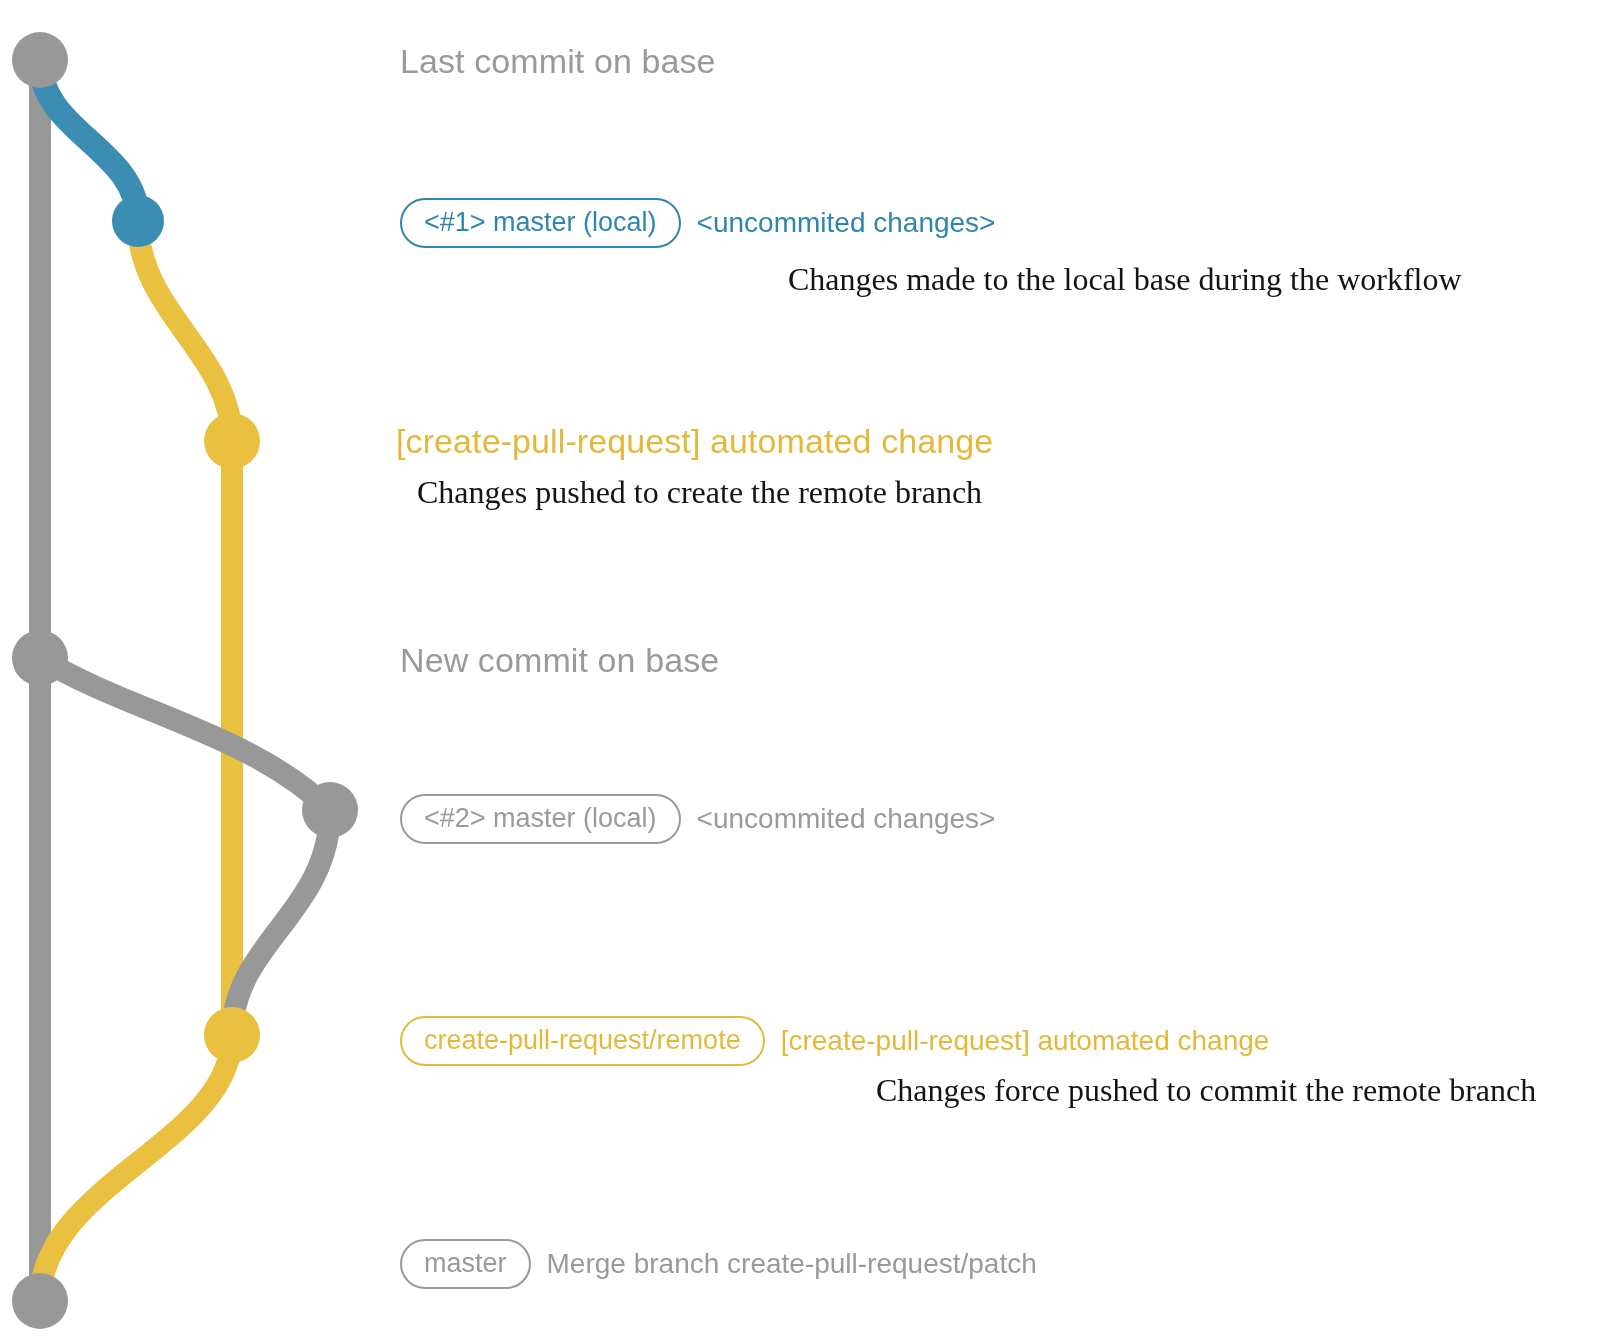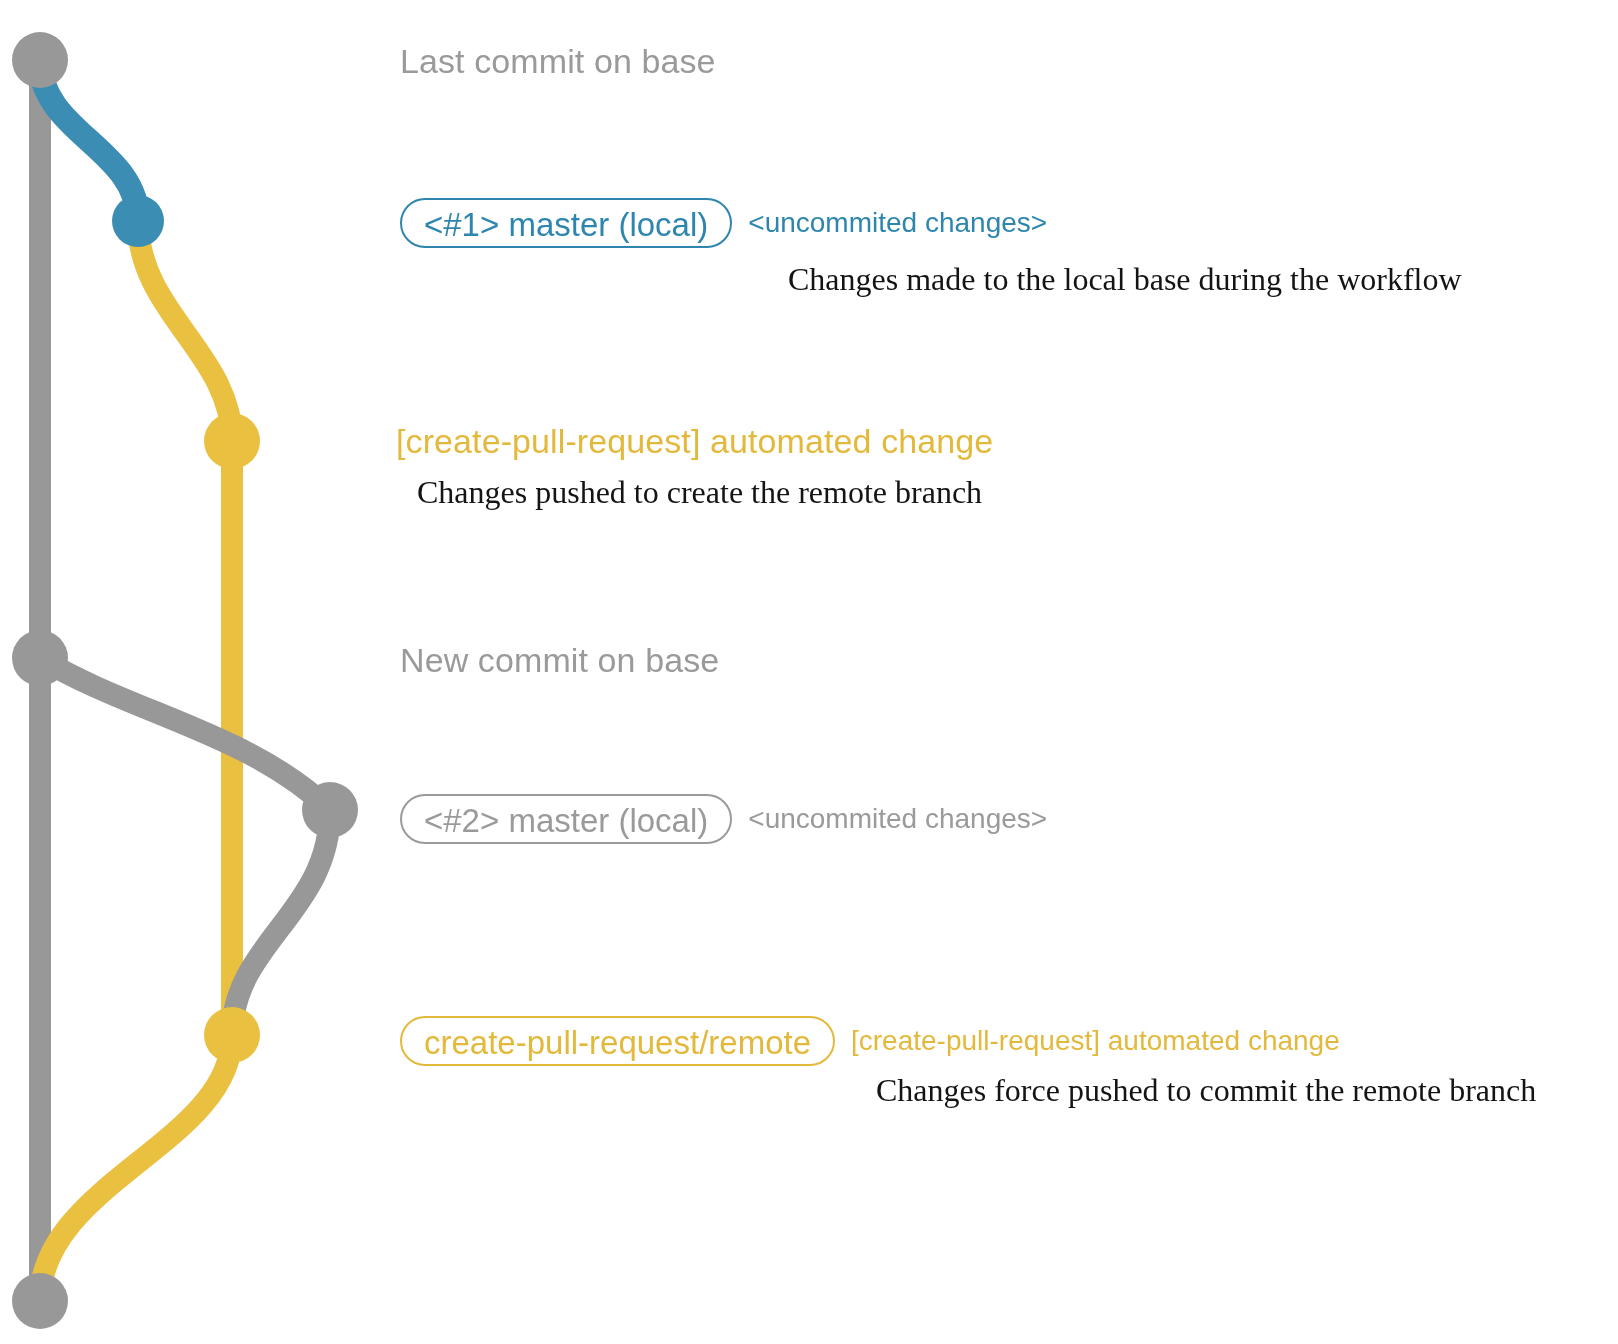--- a/index.html
+++ b/index.html
@@ -33,23 +33,23 @@
     font-size: 34px;
     color: #9a9a9a;
     white-space: nowrap;
     letter-spacing: 0.1px;
   }
   .plain-label.yellow { color: #E3B93C; }
   .badge {
     display: inline-block;
     border: 2.5px solid #9a9a9a;
     border-radius: 26px;
-    padding: 7px 22px 2px 22px;
+    padding: 7px 22px 9px 22px;
     font-family: "Liberation Sans", sans-serif;
-    font-size: 33px;
+    font-size: 27px;
     line-height: 1.12;
     color: #9a9a9a;
     white-space: nowrap;
     background: #ffffff;
   }
   .badge.blue {
     border-color: #2E86AE;
     color: #2E86AE;
   }
   .badge.yellow {
@@ -126,14 +126,18 @@
     <span class="badge">&lt;#2&gt; master (local)</span>
     <span class="commit-msg">&lt;uncommited changes&gt;</span>
   </div>
 
   <div class="row" style="left:400px; top:1003px;">
     <span class="badge yellow">create-pull-request/remote</span>
     <span class="commit-msg yellow">[create-pull-request] automated change</span>
   </div>
   <div class="desc" style="left:876px; top:1059px;">Changes force pushed to commit the remote branch</div>
 
+  <div class="row" style="left:400px; top:1226px;">
+    <span class="badge">master</span>
+    <span class="commit-msg">Merge branch create-pull-request/patch</span>
+  </div>
 
 </div>
 
 </body></html>

